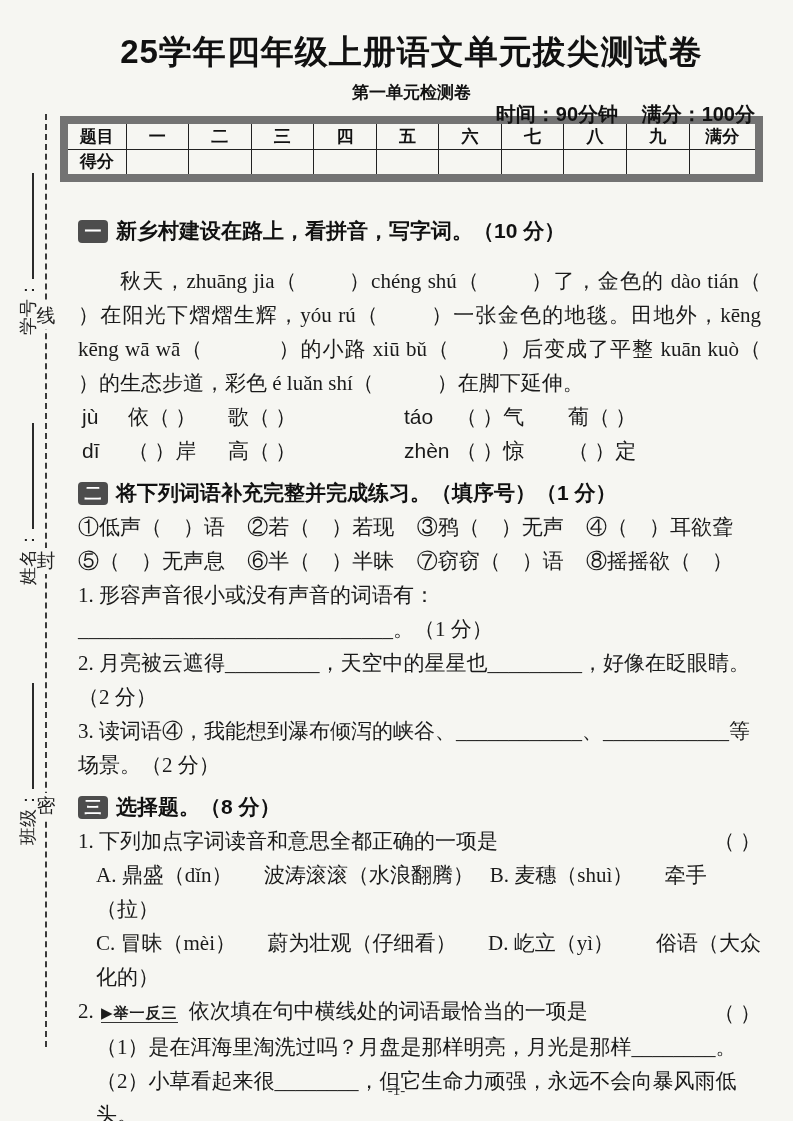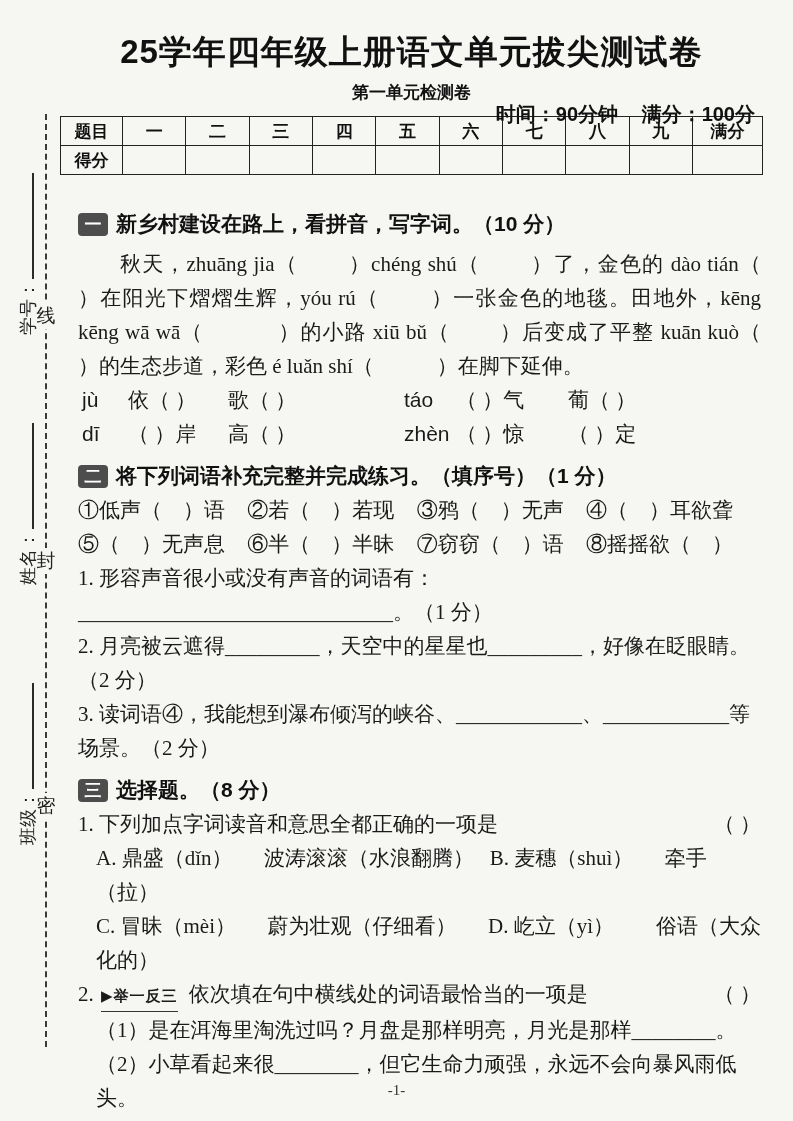--- a/index.html
+++ b/index.html
@@ -59,58 +59,58 @@
     font-weight:bold; font-size:20px; color:#111;
   }
   .meta span { margin-left:18px; }
 
   
   table.score {
     width:100%; margin-top:12px;
     border-collapse:collapse;
     font-family:Liberation Serif, serif;
     font-size:17px; font-weight:bold; color:#111;
-    border:1px solid #737373;
+    border:8px solid #737373;
   }
   table.score th, table.score td {
     border:1px solid #222; height:29px; text-align:center; font-weight:bold;
   }
   table.score th:first-child, table.score td:first-child { width:62px; }
   table.score th:last-child, table.score td:last-child { width:70px; }
 
   
   .content { padding:24px 2px 0 18px; font-size:21px; line-height:34px; }
   .sec-title {
     display:flex; align-items:center; gap:8px;
     font-family:"Liberation Sans","DejaVu Sans",sans-serif;
     font-weight:bold; font-size:21px; margin-top:8px; color:#111;
   }
   .sec-badge {
     display:inline-block; min-width:30px; height:23px; line-height:23px;
     background:#4d4d4d; color:#fff; border-radius:4px;
     text-align:center; font-size:17px; font-weight:bold; flex:0 0 auto;
   }
-  .para { text-align:justify; text-indent:2em; margin-top:6px; }
+  .para { text-align:justify; text-indent:2em; margin-top:16px; }
   .pre { white-space:pre-wrap; }
 
   .match-row { display:flex; margin-left:4px; }
   .match-row .c0 { width:46px; font-family:"Liberation Sans","DejaVu Sans",sans-serif; }
   .match-row .c1 { width:100px; }
   .match-row .c2 { width:176px; }
   .match-row .c3 { width:52px; font-family:"Liberation Sans","DejaVu Sans",sans-serif; }
   .match-row .c4 { width:112px; }
 
   .words-line { display:flex; justify-content:space-between; padding-right:28px; }
 
-  .qline { display:flex; justify-content:space-between; }
+  .qline { display:flex; justify-content:space-between;align-items:flex-end; }
   .qline .bracket { flex:0 0 auto; }
   .q-badge {
     font-size:15px; font-weight:bold; letter-spacing:1px;
     font-family:"Liberation Sans","DejaVu Sans",sans-serif;
-    border-bottom:1px solid #333; padding-bottom:7px; margin:0 6px 0 2px;
+    border-bottom:1px solid #333; padding-bottom:1px; margin:0 6px 0 2px;
   }
   .indent1 { padding-left:18px; }
 
   .footer {
     position:absolute; bottom:22px; left:0; width:100%;
     text-align:center; font-size:15px; color:#333;
   }
 </style>
 </head>
 <body>

